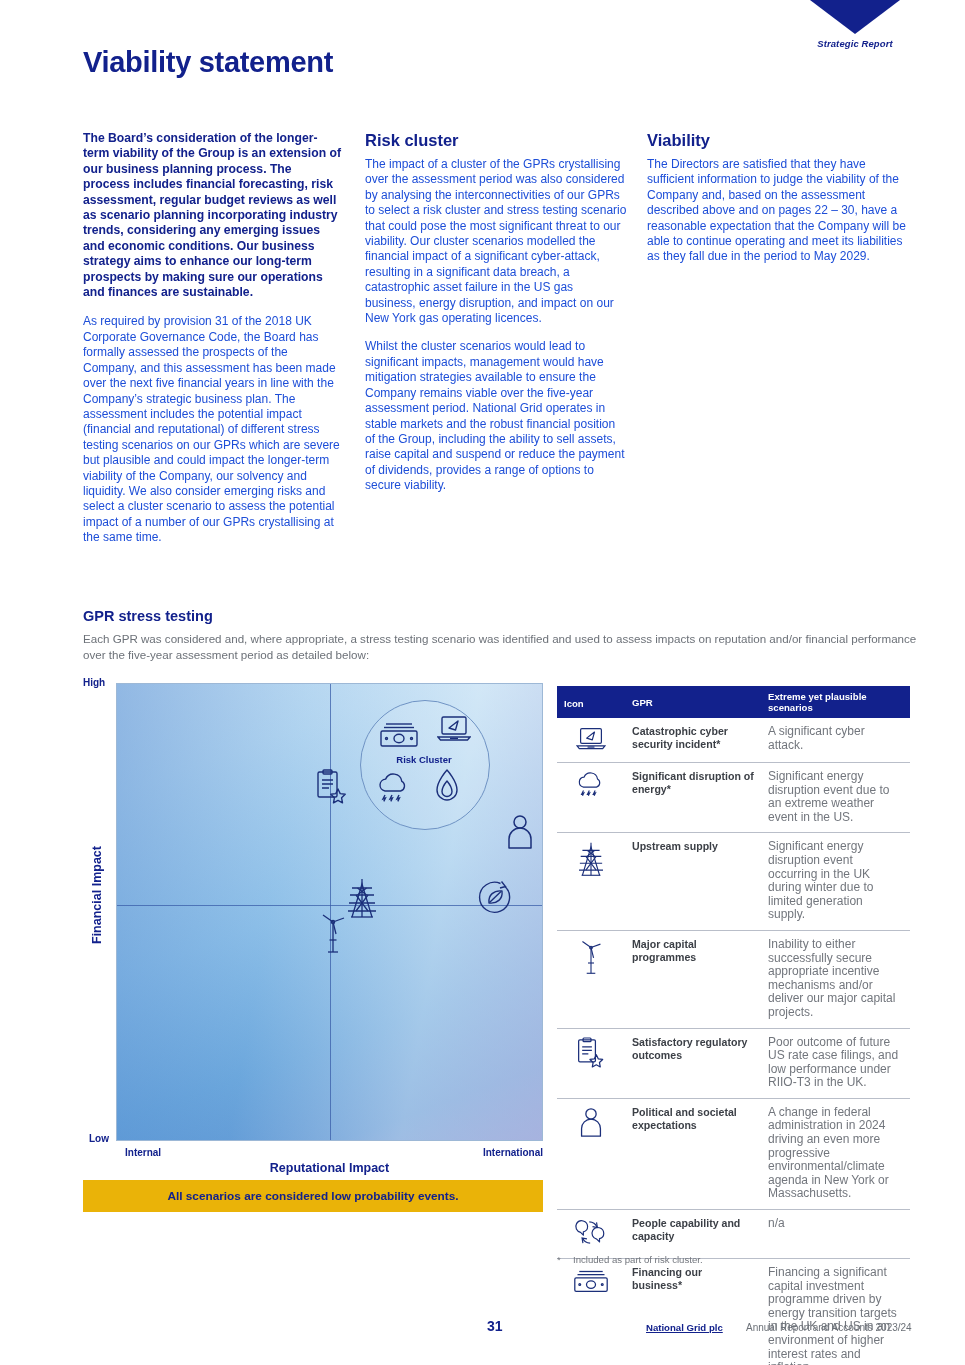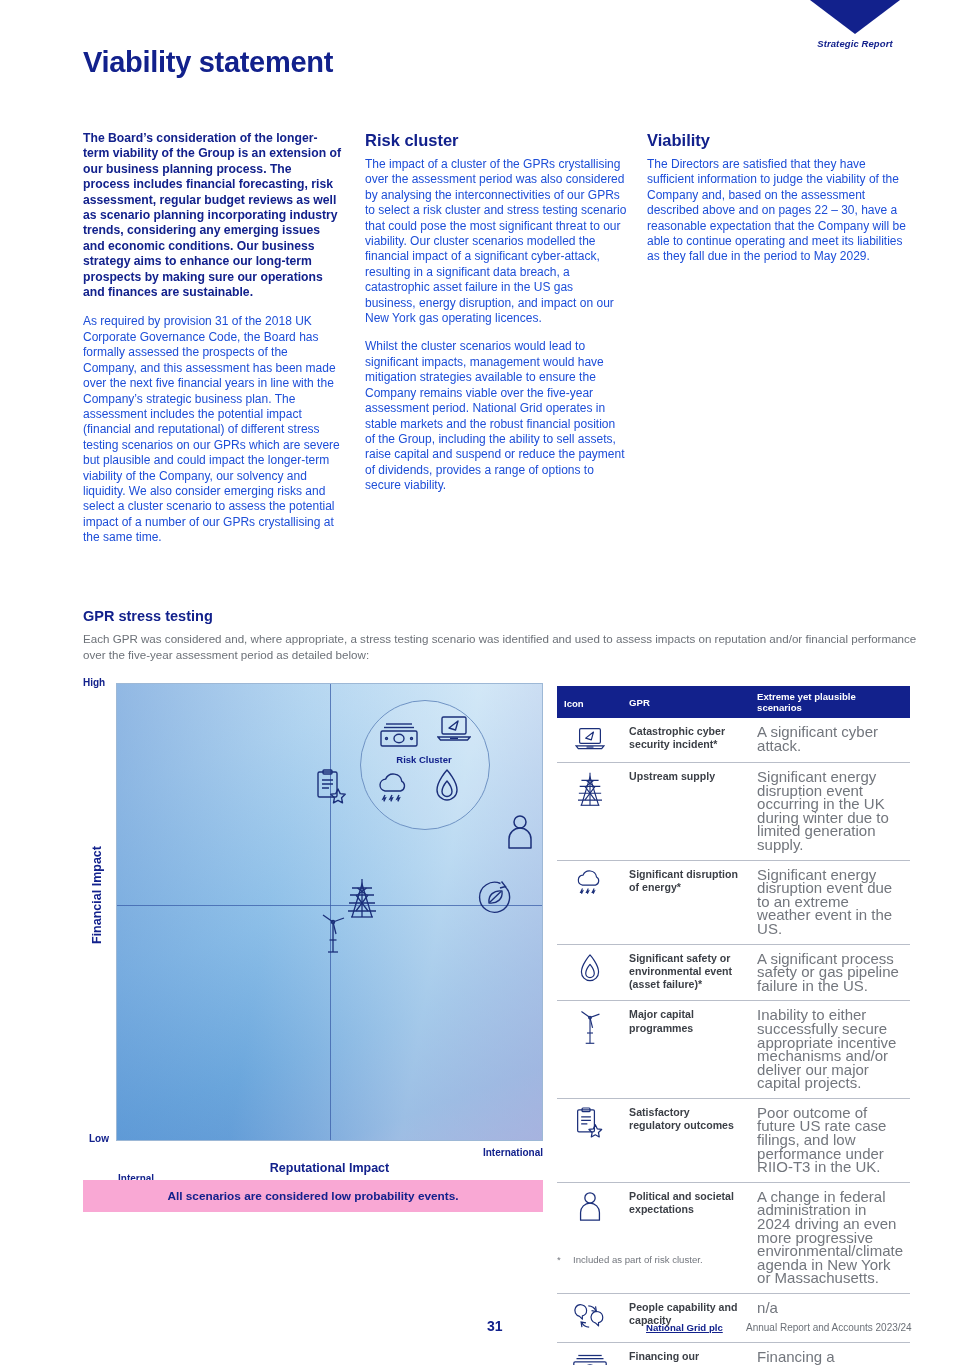--- a/index.html
+++ b/index.html
@@ -45,46 +45,46 @@
   .plot:after{content:"";position:absolute;inset:0;
      background:linear-gradient(100deg,rgba(60,120,200,.42) 0%,rgba(90,150,215,.12) 38%,rgba(255,255,255,.38) 72%,rgba(214,208,235,.55) 100%);
      pointer-events:none;}
   .axis-v{position:absolute;left:50%;top:0;width:1px;height:100%;background:#3a5ea8;opacity:.75;z-index:3;}
   .axis-h{position:absolute;left:0;top:48.5%;width:100%;height:1px;background:#3a5ea8;opacity:.75;z-index:3;}
 
   .lbl-high{position:absolute;left:0;top:-6px;font-size:10px;font-weight:bold;color:#12218c;}
   .lbl-low{position:absolute;left:6px;top:450px;font-size:10px;font-weight:bold;color:#12218c;}
   .lbl-yaxis{position:absolute;left:-76px;top:205px;width:180px;text-align:center;
      font-size:12.5px;font-weight:bold;color:#12218c;transform:rotate(-90deg);}
-  .lbl-internal{position:absolute;left:35px;top:464px;font-size:10px;font-weight:bold;color:#12218c;margin-top:26px;}
+  .lbl-internal{position:absolute;left:42px;top:464px;font-size:10px;font-weight:bold;color:#12218c;}
   .lbl-international{position:absolute;right:0;top:464px;font-size:10px;font-weight:bold;color:#12218c;}
   .lbl-xaxis{position:absolute;left:33px;top:478px;width:427px;text-align:center;
      font-size:12.5px;font-weight:bold;color:#12218c;}
 
   .note-box{position:absolute;left:83px;top:1180px;width:460px;height:32px;
-     background:#f9a8d4;display:flex;align-items:center;justify-content:center;}
+     background:#eab308;display:flex;align-items:center;justify-content:center;}
   .note-box span{font-size:11.8px;font-weight:bold;color:#12218c;}
 
   .cluster-circle{position:absolute;left:243px;top:16px;width:128px;height:128px;
      border:1px solid #6f93c4;border-radius:50%;z-index:4;
      background:rgba(255,255,255,.10);}
   .cluster-label{position:absolute;left:243px;top:70px;width:128px;text-align:center;
      font-size:9.5px;font-weight:bold;color:#12218c;z-index:6;}
   .ic{position:absolute;z-index:5;color:#1b2f7a;}
 
   
   .tbl{position:absolute;left:557px;top:686px;width:353px;border-collapse:collapse;
      font-size:10.2px;}
   .tbl th{background:#12218c;color:#ffffff;font-size:9.6px;text-align:left;
      padding:5px 7px;font-weight:bold;}
   .tbl td{vertical-align:top;padding:7px 7px 8px 7px;border-bottom:1px solid #b9bec9;}
   .tbl tr:first-child td{border-top:none;}
   .c-icon{width:54px;text-align:center;padding-top:8px !important;}
   .c-gpr{width:122px;font-weight:bold;color:#3b3f46;line-height:13.4px;font-size:10.6px;}
-  .c-sce{color:#72767d;line-height:13.6px;font-size:15px;}
+  .c-sce{color:#72767d;line-height:13.6px;font-size:12px;}
   .tbl-foot{position:absolute;left:557px;top:1254px;width:353px;font-size:9.6px;color:#72767d;}
   .tbl-foot .star{display:inline-block;width:16px;}
 
   
   .pg-num{position:absolute;left:487px;top:1318px;font-size:14px;font-weight:bold;color:#12218c;}
   .foot-brand{position:absolute;left:646px;top:1322px;font-size:9.6px;font-weight:bold;color:#12218c;text-decoration:underline;}
   .foot-report{position:absolute;left:746px;top:1322px;font-size:10px;color:#6c7178;}
 </style>
 </head>
 <body>
@@ -238,53 +238,43 @@
               <path d="M1 23 h32 l-2.5 3 H3.5 Z"></path>
             <path d="M13 24.3 h8"></path>
               <path d="M12 14 l9-7 -2.5 9 Z" stroke-linejoin="round"></path>
           </svg>
         </td>
         <td class="c-gpr">Catastrophic cyber security incident*</td>
         <td class="c-sce">A significant cyber attack.</td>
       </tr>
       <tr>
         <td class="c-icon">
+          <svg width="30" height="28" viewBox="0 0 36 33" fill="none" stroke="#1b2f7a" stroke-width="1.4">
+            <path d="M9 19 a6 6 0 0 1 0.6 -11.9 a8.5 8.5 0 0 1 16.2 2.2 a5.3 5.3 0 0 1 -1.2 9.7 Z" stroke-linejoin="round"></path>
+            <path d="M9 23 l-2 4 l2.4 -1 l-1.6 3.4"></path>
+              <path d="M16 23 l-2 4 l2.4 -1 l-1.6 3.4"></path>
+              <path d="M23 23 l-2 4 l2.4 -1 l-1.6 3.4"></path>
+          </svg>
+        </td>
+        <td class="c-gpr">Significant disruption of energy*</td>
+        <td class="c-sce">Significant energy disruption event due to an extreme weather event in the US.</td>
+      </tr>
+      <tr>
+        <td class="c-icon">
           <svg width="28" height="36" viewBox="0 0 32 42" fill="none" stroke="#1b2f7a" stroke-width="1.3">
             <path d="M16 2 v38"></path>
               <path d="M6 40 L16 7 L26 40"></path>
             <path d="M6 11 h20 M4 18 h24 M3 26 h26 M2 34 h28"></path>
             <path d="M10 18 L22 34 M22 18 L10 34"></path>
               <path d="M11.5 11 L20.5 18 M20.5 11 L11.5 18"></path>
               <path d="M5 40 h22"></path>
           </svg>
         </td>
         <td class="c-gpr">Upstream supply</td>
         <td class="c-sce">Significant energy disruption event occurring in the UK during winter due to limited generation supply.</td>
-      </tr>
-      <tr>
-        <td class="c-icon">
-          <svg width="30" height="28" viewBox="0 0 36 33" fill="none" stroke="#1b2f7a" stroke-width="1.4">
-            <path d="M9 19 a6 6 0 0 1 0.6 -11.9 a8.5 8.5 0 0 1 16.2 2.2 a5.3 5.3 0 0 1 -1.2 9.7 Z" stroke-linejoin="round"></path>
-            <path d="M9 23 l-2 4 l2.4 -1 l-1.6 3.4"></path>
-              <path d="M16 23 l-2 4 l2.4 -1 l-1.6 3.4"></path>
-              <path d="M23 23 l-2 4 l2.4 -1 l-1.6 3.4"></path>
-          </svg>
-        </td>
-        <td class="c-gpr">Significant disruption of energy*</td>
-        <td class="c-sce">Significant energy disruption event due to an extreme weather event in the US.</td>
-      </tr>
-      <tr>
-        <td class="c-icon">
-          <svg width="24" height="33" viewBox="0 0 28 38" fill="none" stroke="#1b2f7a" stroke-width="1.4">
-            <path d="M14 2 C14 2 4 13 4 22 a10 10 0 0 0 20 0 C24 13 14 2 14 2 Z" stroke-linejoin="round"></path>
-            <path d="M14 13 C14 13 9 19 9 23.5 a5 5 0 0 0 10 0 C19 19 14 13 14 13 Z" stroke-linejoin="round"></path>
-          </svg>
-        </td>
-        <td class="c-gpr">Significant safety or environmental event (asset failure)*</td>
-        <td class="c-sce">A significant process safety or gas pipeline failure in the US.</td>
       </tr>
       <tr>
         <td class="c-icon">
           <svg width="24" height="36" viewBox="0 0 28 42" fill="none" stroke="#1b2f7a" stroke-width="1.3">
             <path d="M14 10 v30"></path>
               <path d="M14 10 L4 3"></path>
               <path d="M14 10 L25 6"></path>
               <path d="M14 10 L17 22"></path>
             <circle cx="14" cy="10" r="1.6"></circle>
               <path d="M9 40 h10"></path>

